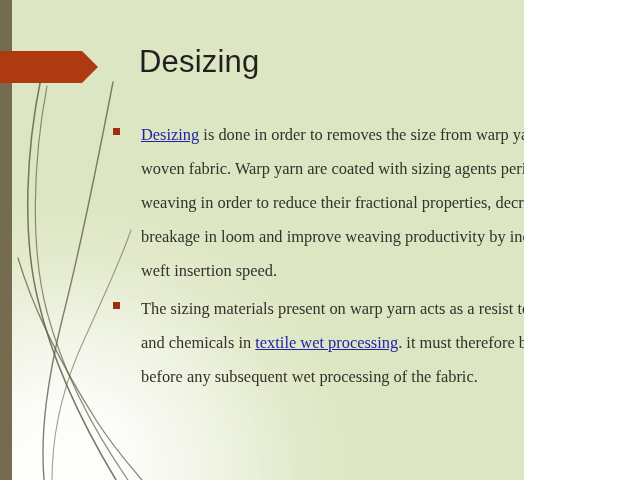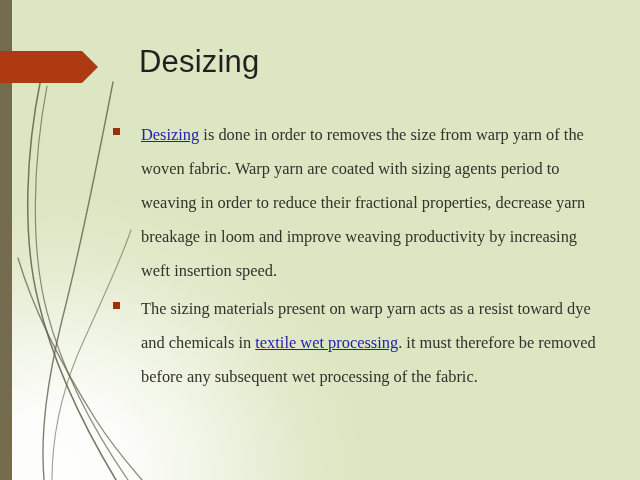--- a/index.html
+++ b/index.html
@@ -2,21 +2,21 @@
 <html><head>
 <meta charset="utf-8">
 <style>
   html, body {
     margin: 0;
     padding: 0;
     background: #ffffff;
   }
   .slide {
     position: relative;
-    width: 640px;
+    width: 524px;
     height: 480px;
     overflow: hidden;
     background: #dde6c2;
     font-family: "Liberation Serif", serif;
   }
   
   .slide-bg-wash {
     position: absolute;
     left: 0; top: 0;
     width: 640px; height: 480px;

